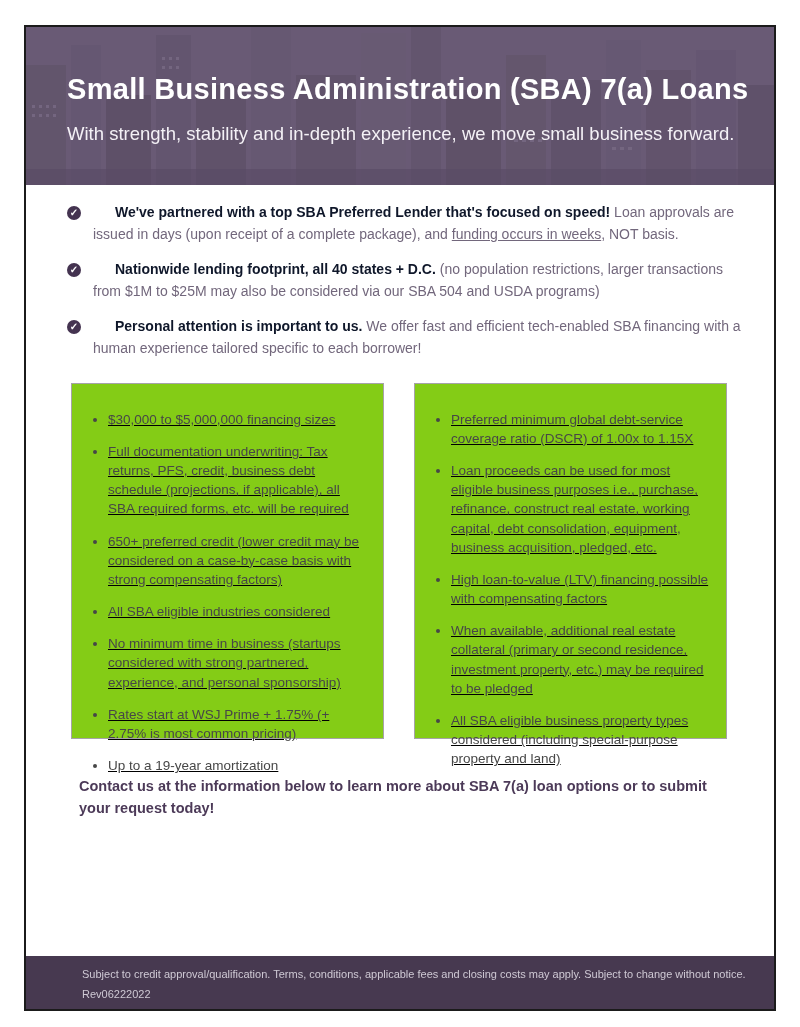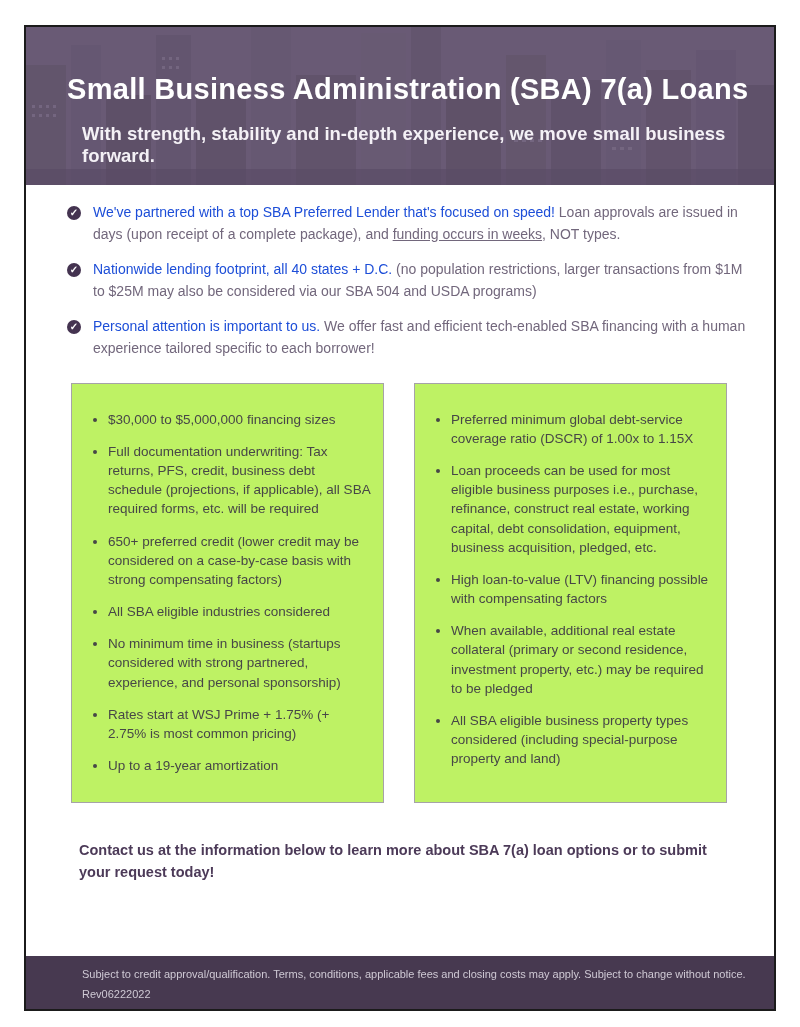--- a/index.html
+++ b/index.html
@@ -14,40 +14,40 @@
   
   .header {
     position:relative; height:158px; overflow:hidden; background:#b91c1c;
   }
   .header svg { position:absolute; left:0; top:0; }
   .header-text { position:relative; z-index:2; padding:46px 20px 0 41px; }
   .title {
     font-size:29px; font-weight:bold; color:#ffffff; letter-spacing:0.3px;
   }
   .subtitle {
-    margin-top:17px; font-size:18.5px; color:#f4f1f6; font-weight:bold;margin-left:15px;
+    margin-top:17px; font-size:18.5px; color:#f4f1f6; font-weight:normal;
   }
   
   .checklist { margin:17px 0 0 41px; width:682px; }
   .check-item {
     display:flex; align-items:flex-start; margin-bottom:13px;
     font-size:14px; line-height:1.57; color:#72677c;
   }
   .check-icon {
     flex:0 0 auto; width:14px; height:14px; margin:4px 12px 0 0;
     background:#443350; border-radius:50%; color:#ffffff;
     font-size:10px; line-height:14px; text-align:center; font-weight:bold;
   }
-  .check-item .bold { font-weight:normal; color:#1d4ed8; }
+  .check-item .bold { font-weight:bold; color:#0f172a;margin-left:22px; }
   .check-item .u { text-decoration:underline; }
   
   .boxes { display:flex; margin:23px 0 0 45px; gap:30px; }
   .box {
-    width:313px; height:420px; box-sizing:border-box;
-    background:#bef264; border:1px solid #a6a3a8; padding:26px 13px 0 12px;
+    width:313px; height:356px; box-sizing:border-box;
+    background:#84cc16; border:1px solid #a6a3a8; padding:26px 13px 0 12px;text-decoration:underline;
   }
   .box ul { margin:0; padding-left:24px; }
   .box li {
     font-size:13.5px; line-height:1.42; color:#474747; margin-bottom:13px;
   }
   
   .contact {
     margin:37px 0 0 53px; max-width:662px;
     font-size:14.5px; font-weight:bold; color:#4c3a58; line-height:1.5;
   }
@@ -111,21 +111,21 @@
     <div class="header-text">
       <div class="title">Small Business Administration (SBA) 7(a) Loans</div>
       <div class="subtitle">With strength, stability and in-depth experience, we move small business forward.</div>
     </div>
   </div>
 
   <div class="checklist">
 
     <div class="check-item">
       <span class="check-icon">✓</span>
-      <span><span class="bold">We've partnered with a top SBA Preferred Lender that's focused on speed!</span><span> Loan approvals are issued in days (upon receipt of a complete package), and </span><span class="u">funding occurs in weeks</span><span>, NOT types.</span></span>
+      <span><span class="bold">We've partnered with a top SBA Preferred Lender that's focused on speed!</span><span> Loan approvals are issued in days (upon receipt of a complete package), and </span><span class="u">funding occurs in weeks</span><span>, NOT basis.</span></span>
     </div>
 
     <div class="check-item">
       <span class="check-icon">✓</span>
       <span><span class="bold">Nationwide lending footprint, all 40 states + D.C.</span><span> (no population restrictions, larger transactions from $1M to $25M may also be considered via our SBA 504 and USDA programs)</span></span>
     </div>
 
     <div class="check-item">
       <span class="check-icon">✓</span>
       <span><span class="bold">Personal attention is important to us.</span><span> We offer fast and efficient tech-enabled SBA financing with a human experience tailored specific to each borrower!</span></span>

